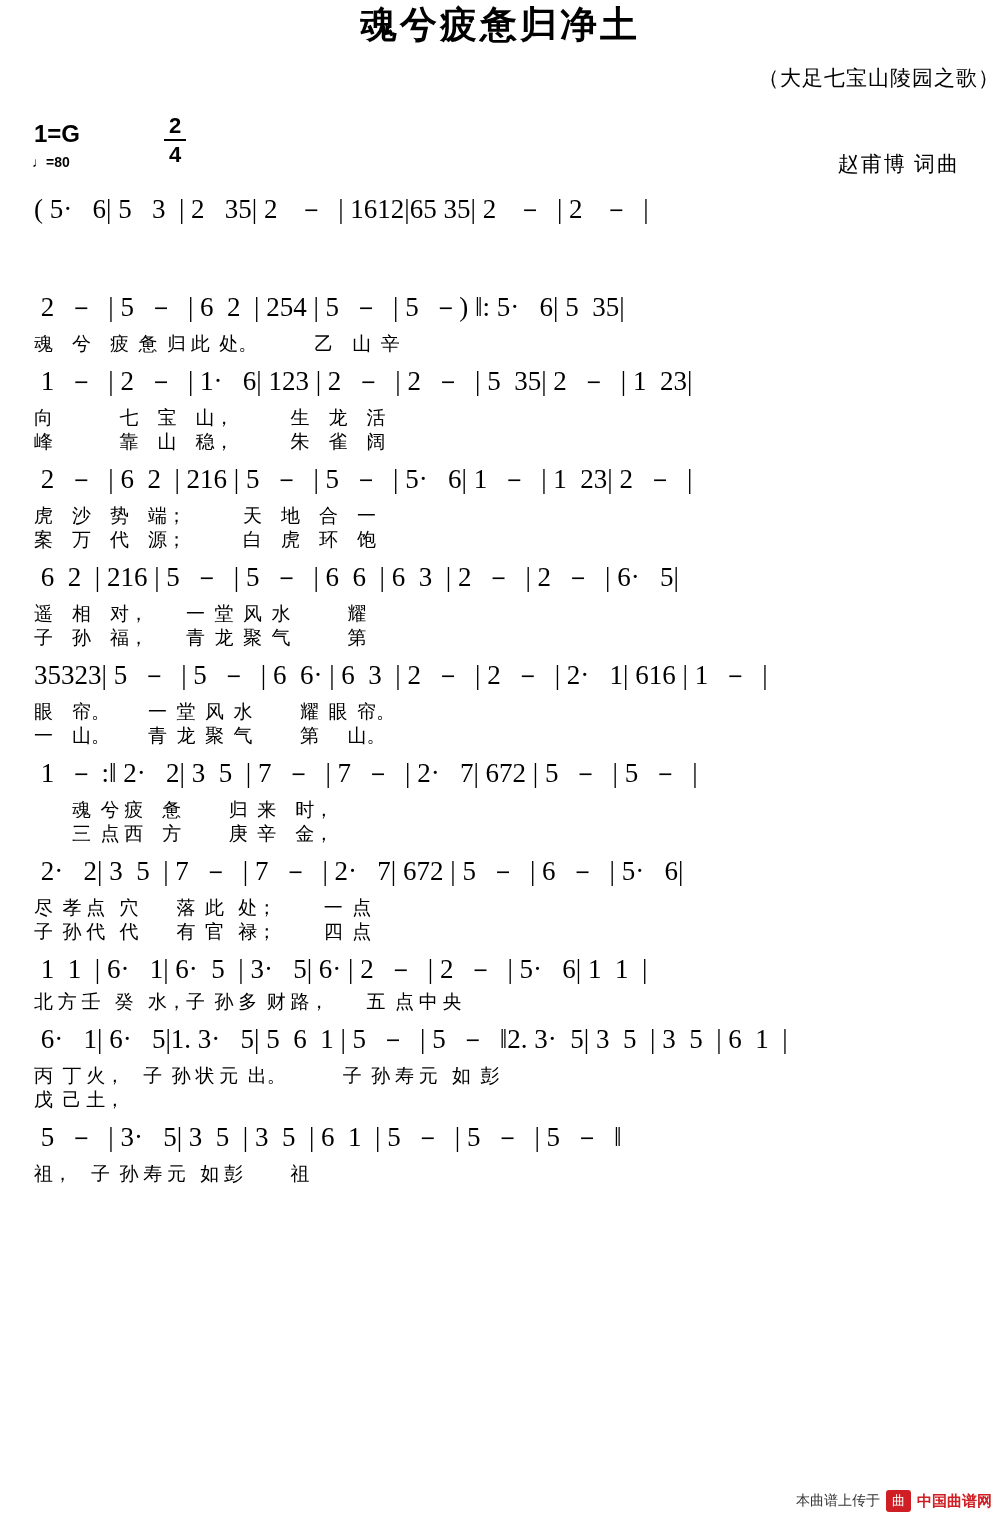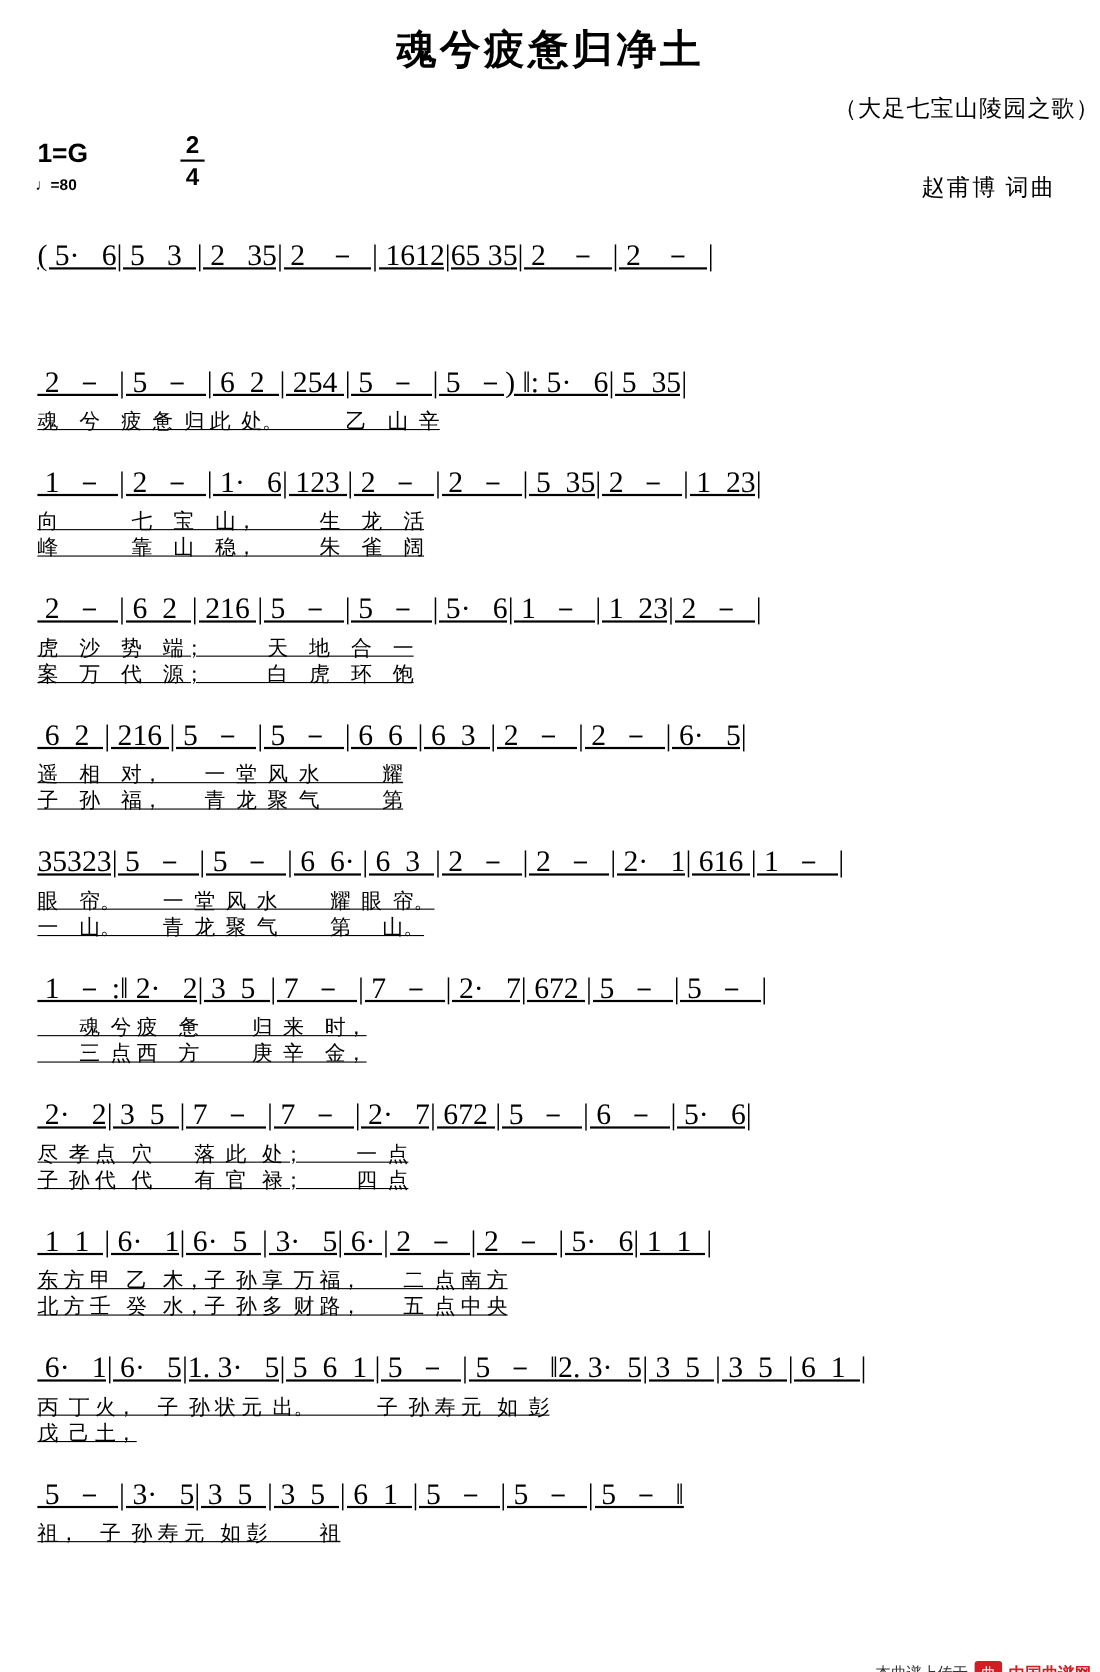--- a/index.html
+++ b/index.html
@@ -19,33 +19,32 @@
     position: relative;
     width: 1000px;
     height: 1520px;
   }
   .title {
     text-align: center;
     font-family: Liberation Mono, monospace;
     font-weight: bold;
     font-size: 37px;
     letter-spacing: 3px;
-    margin-top: 20px;
   }
   .subtitle {
     text-align: right;
     font-family: "Liberation Serif", serif;
     font-size: 21px;
     letter-spacing: 1px;
     margin-top: 14px;
   }
   .meta {
     position: relative;
     height: 72px;
-    margin-top: 8px;
+    margin-top: 22px;
   }
   .key-sig {
     position: absolute;
     left: 34px;
     top: 6px;
     font-size: 24px;
     font-weight: bold;
     font-family: "Liberation Sans", sans-serif;
   }
   .tempo {
@@ -81,24 +80,23 @@
     right: 40px;
     top: 36px;
     font-size: 21px;
     letter-spacing: 2px;
     font-family: Liberation Serif, serif;
   }
 
   
   .system {
     position: relative;
-    margin: 17px 0 0 0;
+    margin: 0 0 0 0;
     padding: 0 34px 0 34px;
     box-sizing: border-box;
-    text-decoration: underline;
   }
   .noterow {
     font-family: "Liberation Serif", serif;
     font-size: 27px;
     letter-spacing: 0px;
     white-space: pre;
     height: 46px;
     line-height: 46px;
     position: relative;
   }
@@ -199,21 +197,20 @@
   </div>
 
   <div class="system">
     <div class="noterow"> 2·   2| 3  5  | 7  －  | 7  －  | 2·   7| 672 | 5  －  | 6  －  | 5·   6|</div>
     <div class="lyricrow">尽  孝 点   穴        落  此   处；          一  点</div>
     <div class="lyricrow second">子  孙 代   代        有  官   禄；          四  点</div>
   </div>
 
   <div class="system">
     <div class="noterow"> 1  1  | 6·   1| 6·  5  | 3·   5| 6· | 2  －  | 2  －  | 5·   6| 1  1  |</div>
-    <div class="lyricrow">东 方 甲   乙   木，子  孙 享  万 福，        二  点 南 方</div>
     <div class="lyricrow second">北 方 壬   癸   水，子  孙 多  财 路，        五  点 中 央</div>
   </div>
 
   <div class="system">
     <div class="noterow"> 6·   1| 6·   5|1. 3·   5| 5  6  1 | 5  －  | 5  －  ‖2. 3·  5| 3  5  | 3  5  | 6  1  |</div>
     <div class="lyricrow">丙  丁 火，    子  孙 状 元  出。            子  孙 寿 元   如  彭</div>
     <div class="lyricrow second">戊  己 土，</div>
   </div>
 
   <div class="system">

